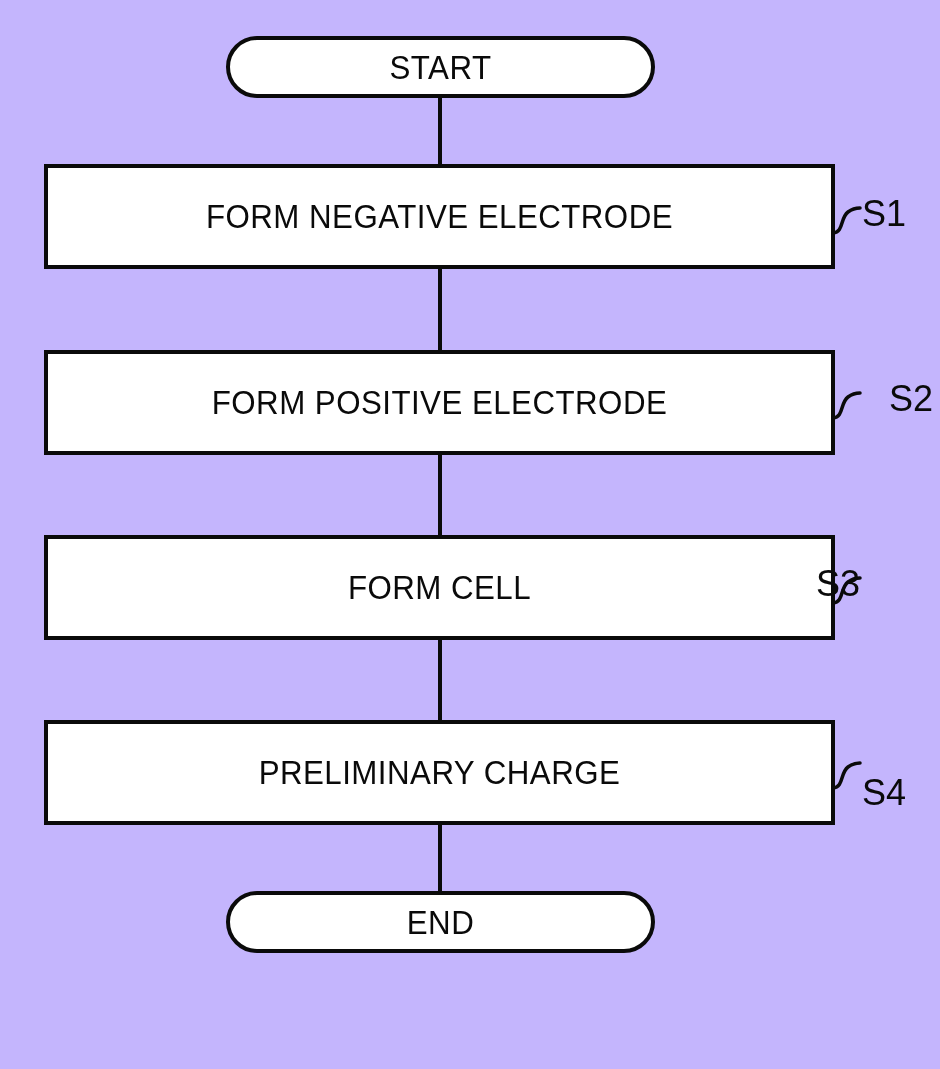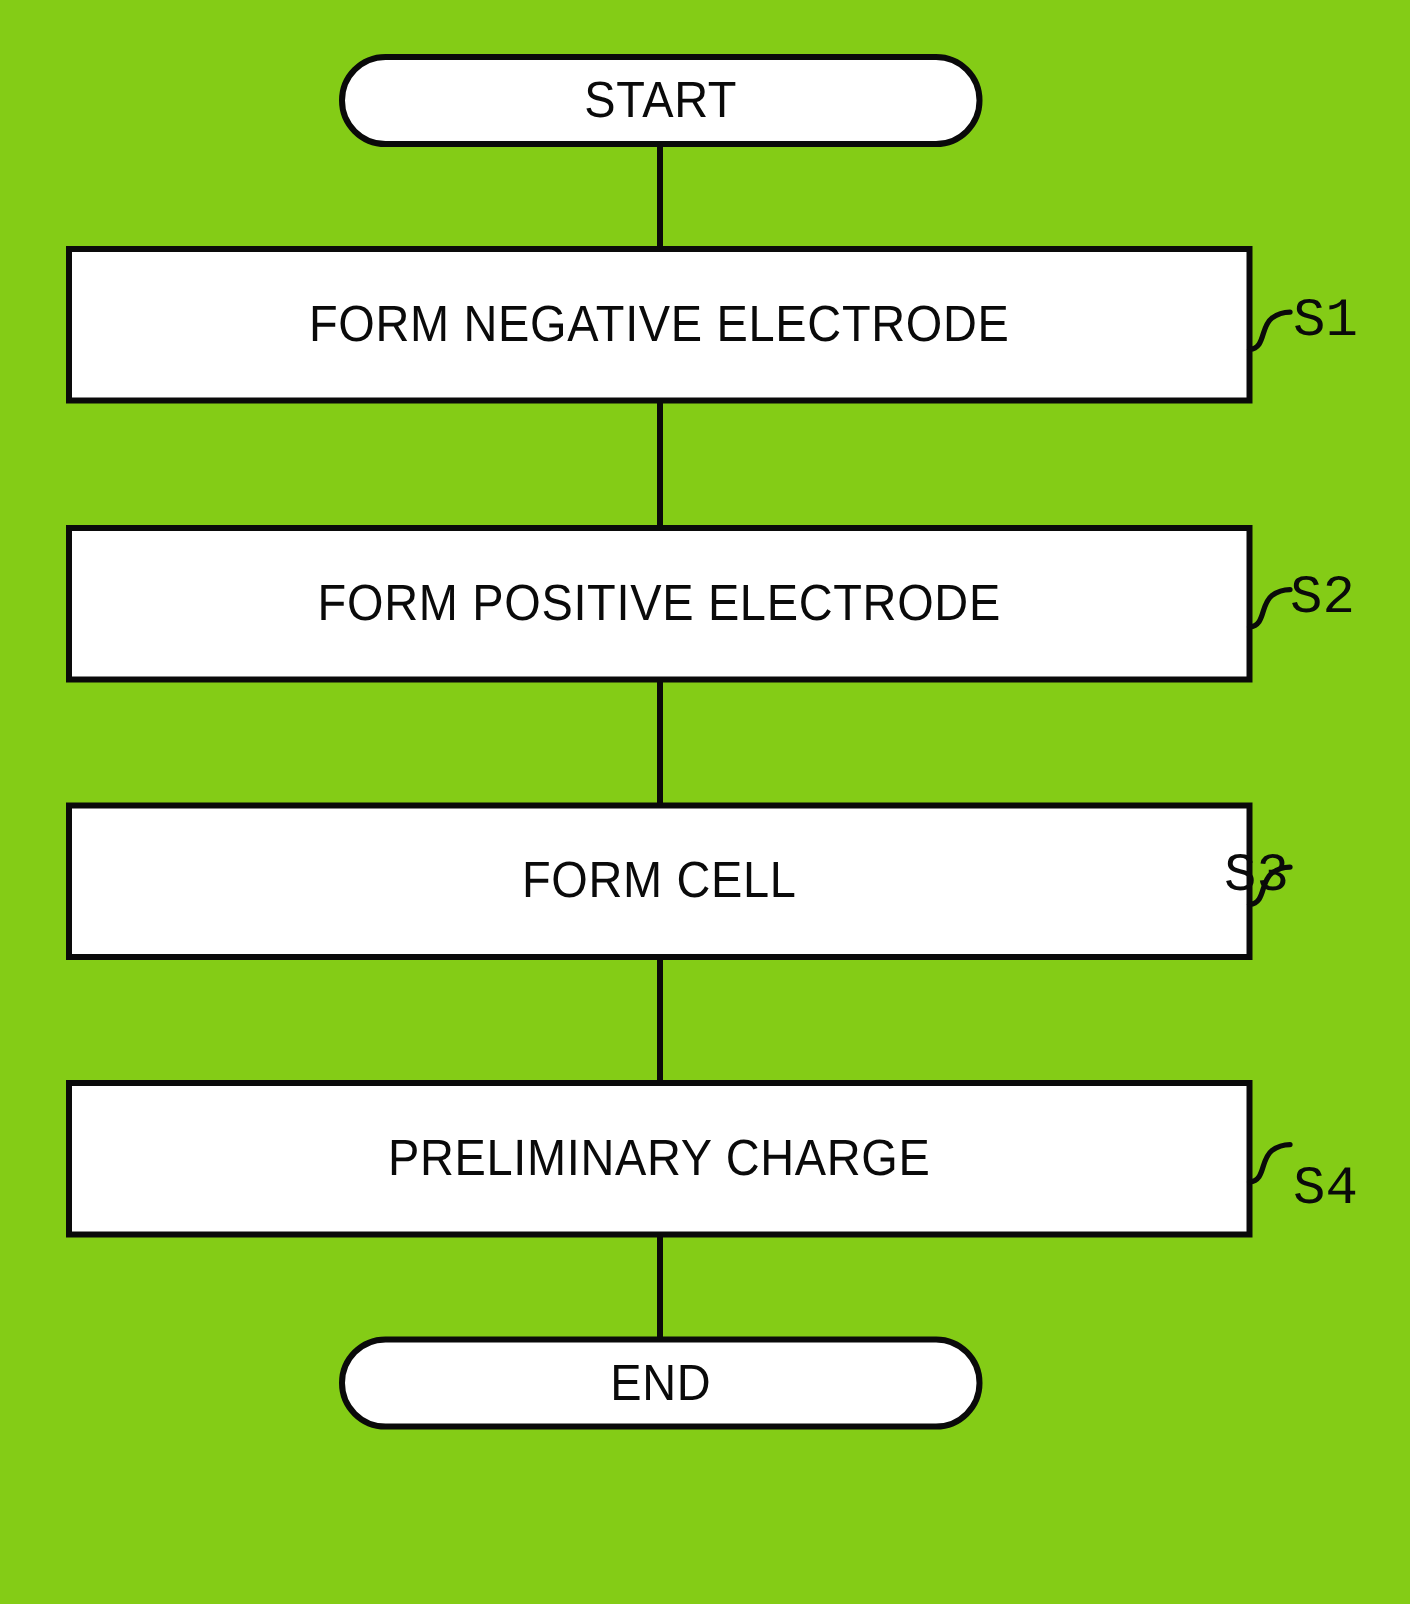--- a/index.html
+++ b/index.html
@@ -7,21 +7,21 @@
     padding: 0;
     background: #ffffff;
   }
   body {
     font-family: "Liberation Sans", sans-serif;
   }
   #canvas {
     position: relative;
     width: 940px;
     height: 1069px;
-    background: #84cc16;
+    background: #c4b5fd;
     overflow: hidden;
   }
   #flow-svg {
     position: absolute;
     left: 0;
     top: 0;
     width: 940px;
     height: 1069px;
   }
   .node-text {
@@ -33,21 +33,21 @@
     font-family: "Liberation Sans", sans-serif;
     font-size: 34px;
     letter-spacing: 0.5px;
     white-space: nowrap;
     transform: scaleX(0.92);
     transform-origin: center center;
   }
   .step-label {
     position: absolute;
     color: #0a0a0a;
-    font-family: Liberation Mono, monospace;
+    font-family: Liberation Sans, sans-serif;
     font-size: 36px;
     letter-spacing: 0px;
     white-space: nowrap;
   }
 </style>
 </head>
 <body>
 
 <div id="canvas">
 
@@ -88,19 +88,19 @@
   <div class="node-text" style="left:46px; top:352px; width:787px; height:101px;">FORM POSITIVE ELECTRODE</div>
 
   <div class="node-text" style="left:46px; top:537px; width:787px; height:101px;">FORM CELL</div>
 
   <div class="node-text" style="left:46px; top:722px; width:787px; height:101px;">PRELIMINARY CHARGE</div>
 
   <div class="node-text" style="left:228px; top:893px; width:425px; height:58px;">END</div>
 
   <div class="step-label" style="left:862px; top:193px;">S1</div>
 
-  <div class="step-label" style="left:860px; top:378px;">S2</div>
+  <div class="step-label" style="left:889px; top:378px;">S2</div>
 
   <div class="step-label" style="left:816px; top:563px;">S3</div>
 
   <div class="step-label" style="left:862px; top:772px;">S4</div>
 
 </div>
 
 </body></html>

